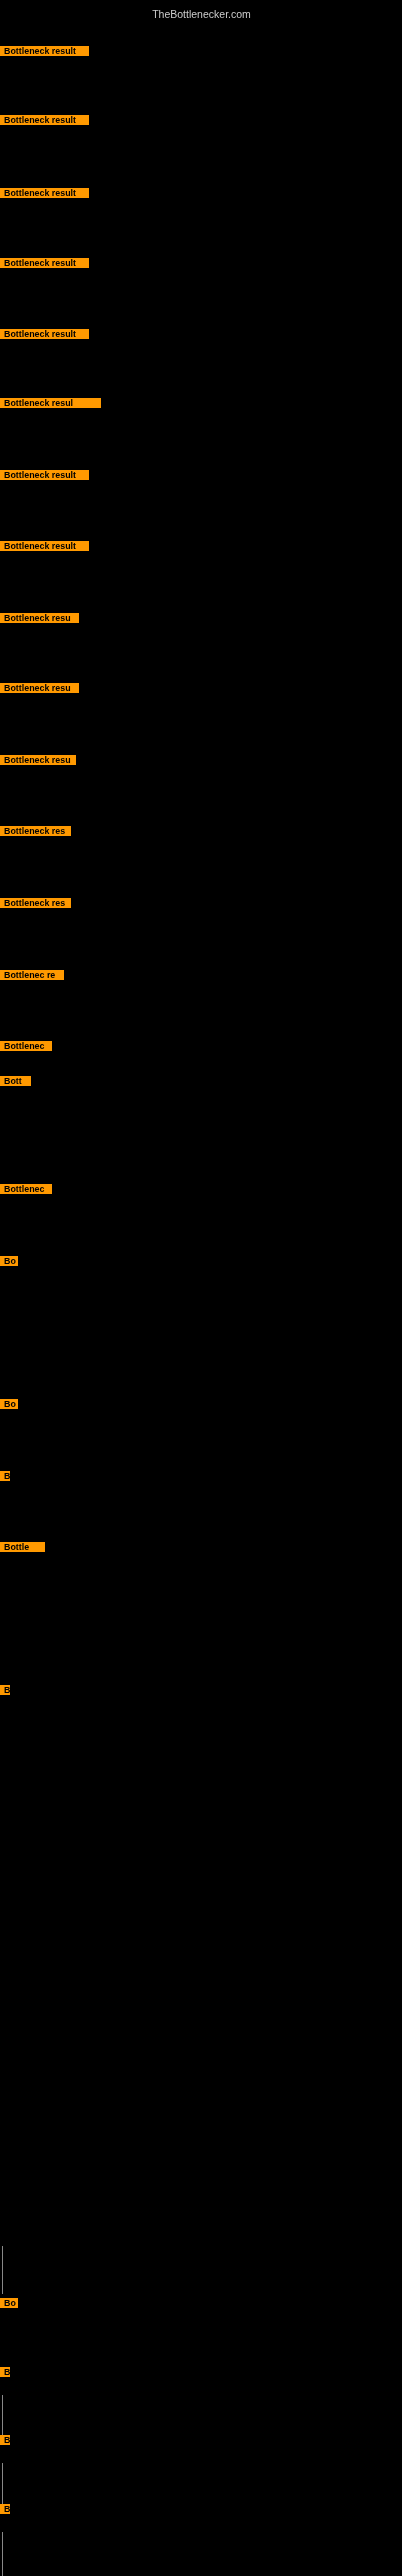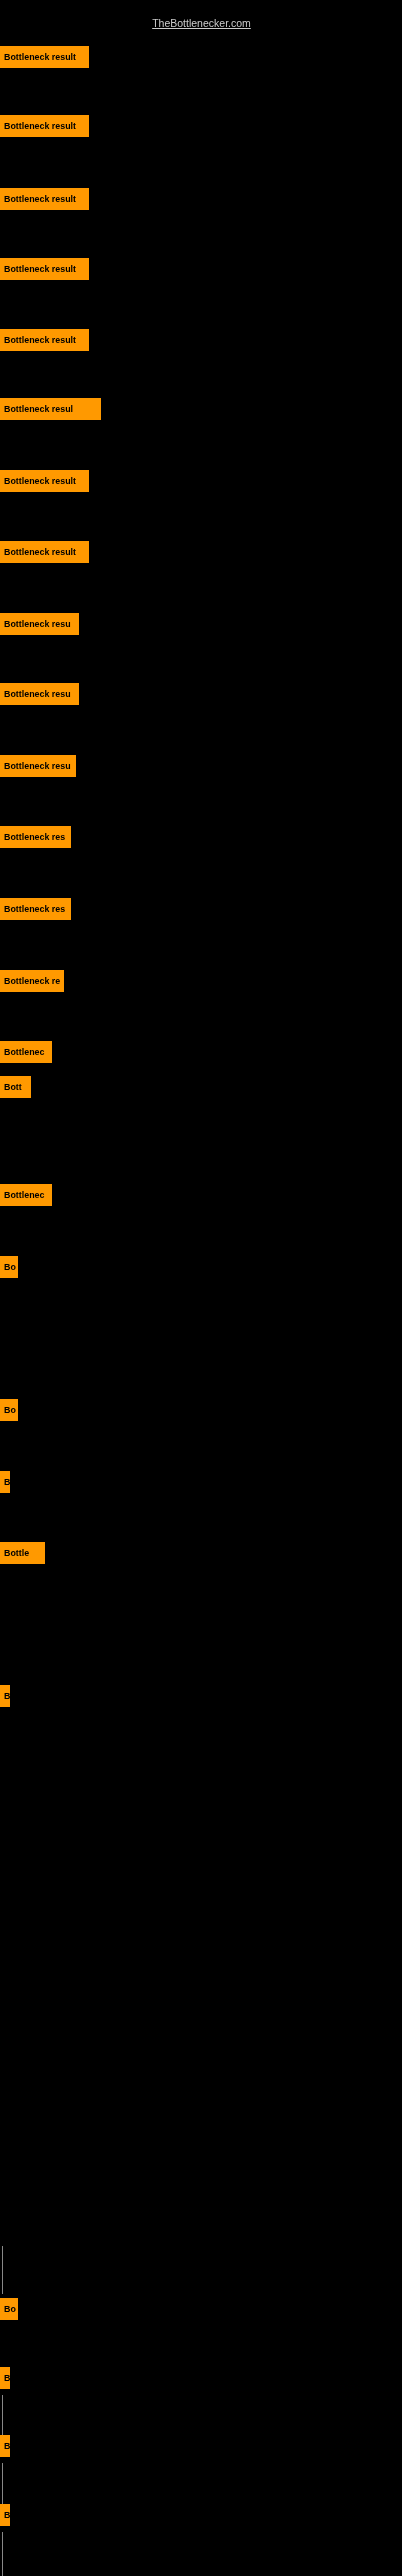--- a/index.html
+++ b/index.html
@@ -7,33 +7,32 @@
       background: #000;
       width: 403px;
       min-height: 2576px;
       font-family: Arial, sans-serif;
       position: relative;
     }
     .site-title {
       text-align: center;
       color: #ccc;
       font-size: 10.5px;
-      padding: 17px 0;
+      padding: 8px 0;
       position: absolute;
       top: 0;
       left: 0;
       right: 0;
-      text-decoration: underline;
     }
     .bottleneck-badge {
       background: #f90;
       color: #000;
       font-size: 8.9px;
       font-weight: bold;
-      padding: 6px 4px;
+      padding: 0 4px;
       display: inline-block;
       position: absolute;
       left: 0;
       white-space: nowrap;
       overflow: hidden;
     }
     .vertical-line {
       width: 1.6px;
       background: #888;
       position: absolute;
@@ -52,21 +51,21 @@
     <div class="bottleneck-badge" style="top: 258px; width: 89px;">Bottleneck result</div>
     <div class="bottleneck-badge" style="top: 329px; width: 89px;">Bottleneck result</div>
     <div class="bottleneck-badge" style="top: 398px; width: 101px;">Bottleneck resul</div>
     <div class="bottleneck-badge" style="top: 470px; width: 89px;">Bottleneck result</div>
     <div class="bottleneck-badge" style="top: 541px; width: 89px;">Bottleneck result</div>
     <div class="bottleneck-badge" style="top: 613px; width: 79px;">Bottleneck resu</div>
     <div class="bottleneck-badge" style="top: 683px; width: 79px;">Bottleneck resu</div>
     <div class="bottleneck-badge" style="top: 755px; width: 76px;">Bottleneck resu</div>
     <div class="bottleneck-badge" style="top: 826px; width: 71px;">Bottleneck res</div>
     <div class="bottleneck-badge" style="top: 898px; width: 71px;">Bottleneck res</div>
-    <div class="bottleneck-badge" style="top: 970px; width: 64px;">Bottleneck re</div>
+    <div class="bottleneck-badge" style="top: 970px; width: 64px;">Bottlenec re</div>
     <div class="bottleneck-badge" style="top: 1041px; width: 52px;">Bottlenec</div>
     <div class="bottleneck-badge" style="top: 1076px; width: 31px;">Bott</div>
     <div class="bottleneck-badge" style="top: 1184px; width: 52px;">Bottlenec</div>
     <div class="bottleneck-badge" style="top: 1256px; width: 17.7px;">Bo</div>
     <div class="bottleneck-badge" style="top: 1399px; width: 17.7px;">Bo</div>
     <div class="bottleneck-badge" style="top: 1471px; width: 9.7px;">B</div>
     <div class="bottleneck-badge" style="top: 1542px; width: 45px;">Bottle</div>
     <div class="bottleneck-badge" style="top: 1685px; width: 9.7px;">B</div>
     <div class="vertical-line" style="top: 2246px; height: 40px;"></div>
     <div class="vertical-line" style="top: 2395px; height: 40px;"></div>

